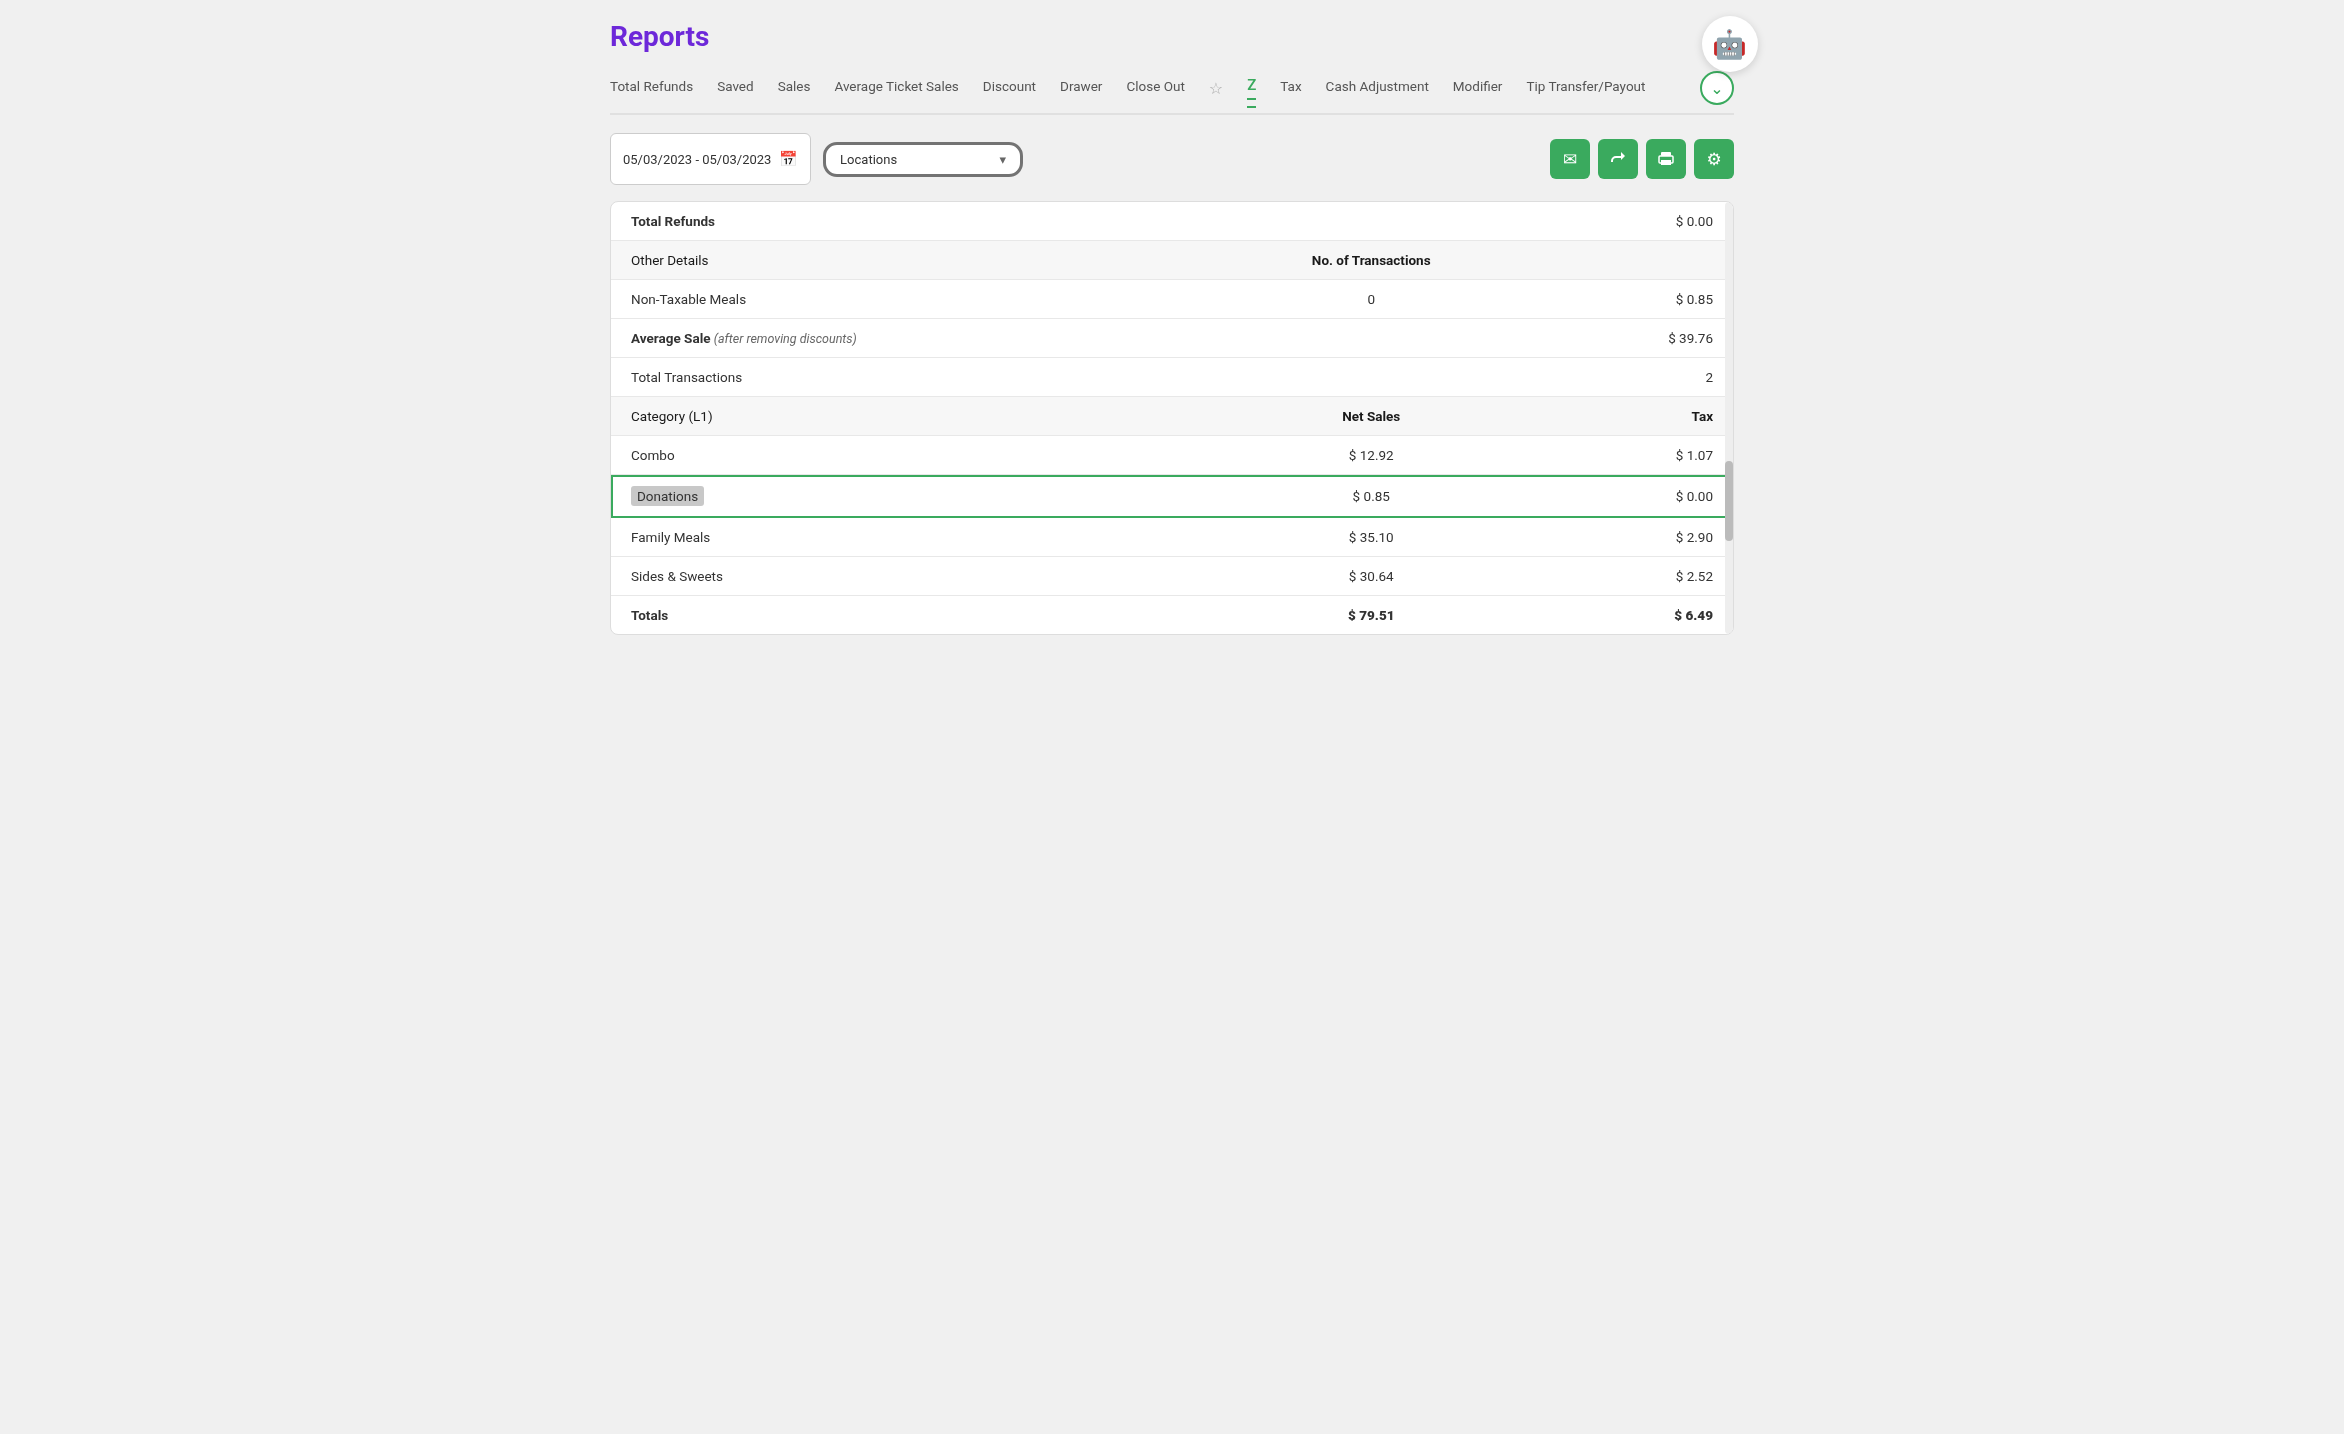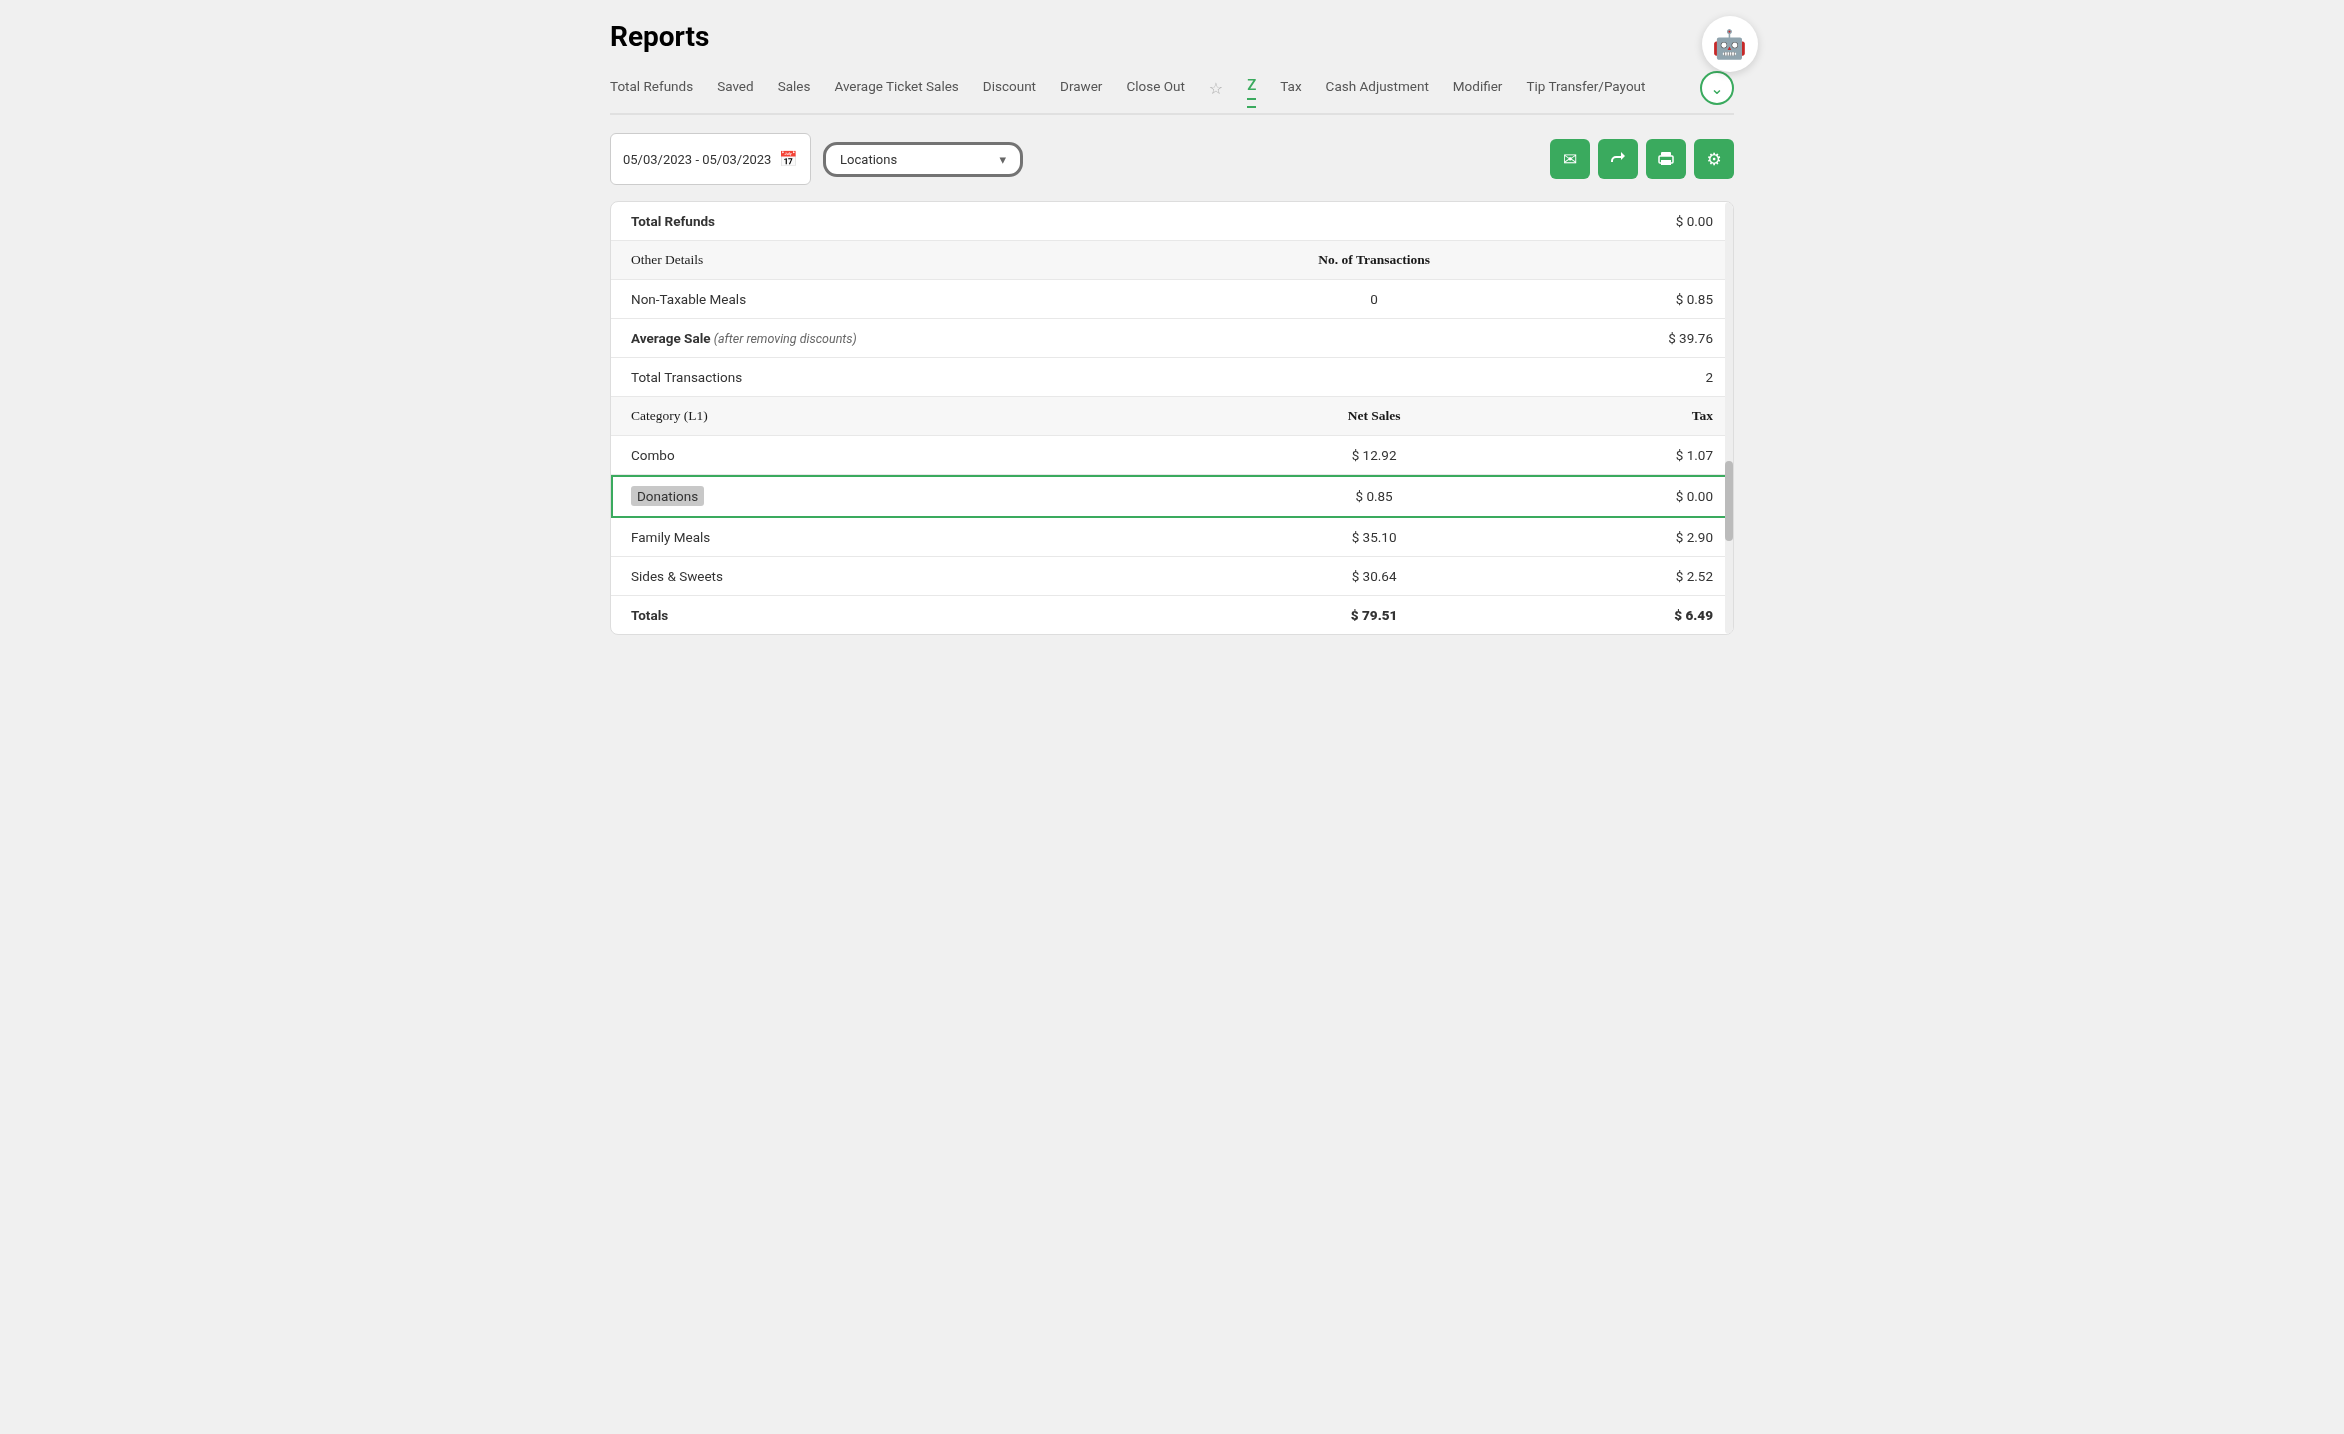--- a/index.html
+++ b/index.html
@@ -11,21 +11,21 @@
     }
     .page {
       width: 1172px;
       margin: 0 auto;
       padding: 20px 24px;
       position: relative;
     }
     .page-title {
       font-size: 28px;
       font-weight: 700;
-      color: #000000;
+      color: #6d28d9;
       margin-bottom: 18px;
     }
     .robot-icon {
       position: absolute;
       top: 16px;
       right: 0;
       width: 56px;
       height: 56px;
       background: white;
       border-radius: 50%;
@@ -167,21 +167,20 @@
     .report-table .col-label { font-weight: normal; }
     .report-table .col-value { text-align: right; }
     .report-table .col-mid { text-align: center; }
     .header-row {
       background: #f7f7f7;
     }
     .header-row td {
       font-weight: 700;
       font-size: 13.5px;
       color: #1a1a1a;
-      font-family: Liberation Serif, serif;
     }
     .bold-row td { font-weight: 700; }
     .highlight-row {
       outline: 2px solid #3aaa5e;
       outline-offset: -2px;
       position: relative;
     }
     .highlight-row td:first-child {
       position: relative;
     }

